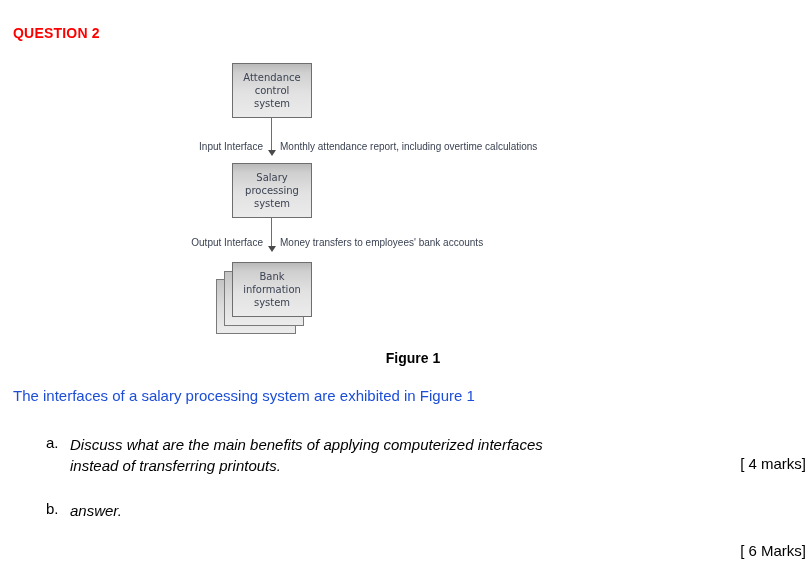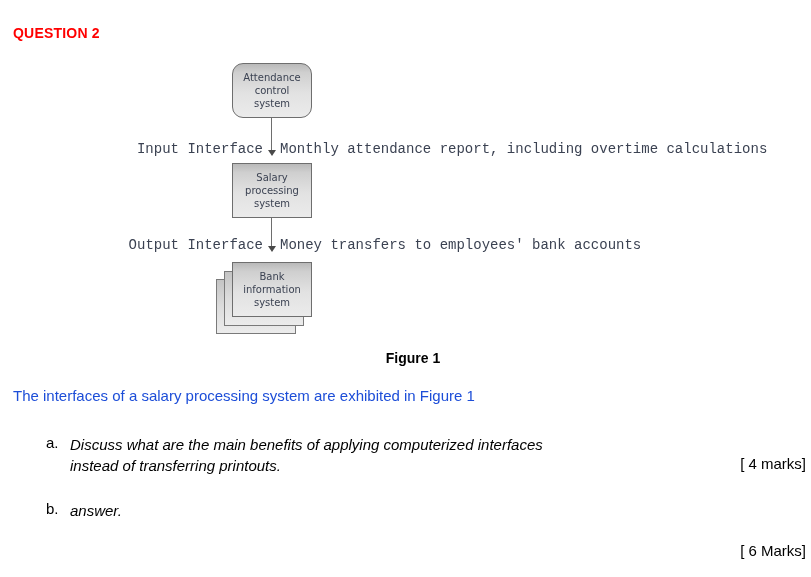--- a/index.html
+++ b/index.html
@@ -68,22 +68,22 @@
     position: absolute;
     width: 0;
     height: 0;
     border-left: 4px solid transparent;
     border-right: 4px solid transparent;
     border-top: 6px solid #4a4a4a;
   }
 
   .edge-label {
     position: absolute;
-    font-family: Liberation Mono, monospace;
-    font-size: 14px;
+    font-family: Liberation Sans, sans-serif;
+    font-size: 10px;
     color: #3b4252;
     white-space: nowrap;
   }
   .edge-label.right-align { text-align: right; }
 
   #figure-caption {
     position: absolute;
     left: 0;
     top: 350px;
     width: 811px;
@@ -137,21 +137,21 @@
   #item-a .q-marks { top: 21px; }
   #item-b .q-marks { top: 42px; }
 </style>
 </head>
 <body>
 
 <div id="question-heading">QUESTION 2</div>
 
 <div id="figure-block">
 
-  <div class="proc-box" style="left:232px; top:63px;border-radius:11px;">
+  <div class="proc-box" style="left:232px; top:63px;">
     <div>Attendance</div>
     <div>control</div>
     <div>system</div>
   </div>
 
   <div class="arrow-line" style="left:271px; top:118px; height:34px;"></div>
   <div class="arrow-head" style="left:268px; top:150px;"></div>
   <div class="edge-label right-align" style="left:120px; top:141px; width:143px;">Input Interface</div>
   <div class="edge-label" style="left:280px; top:141px;">Monthly attendance report, including overtime calculations</div>
 

